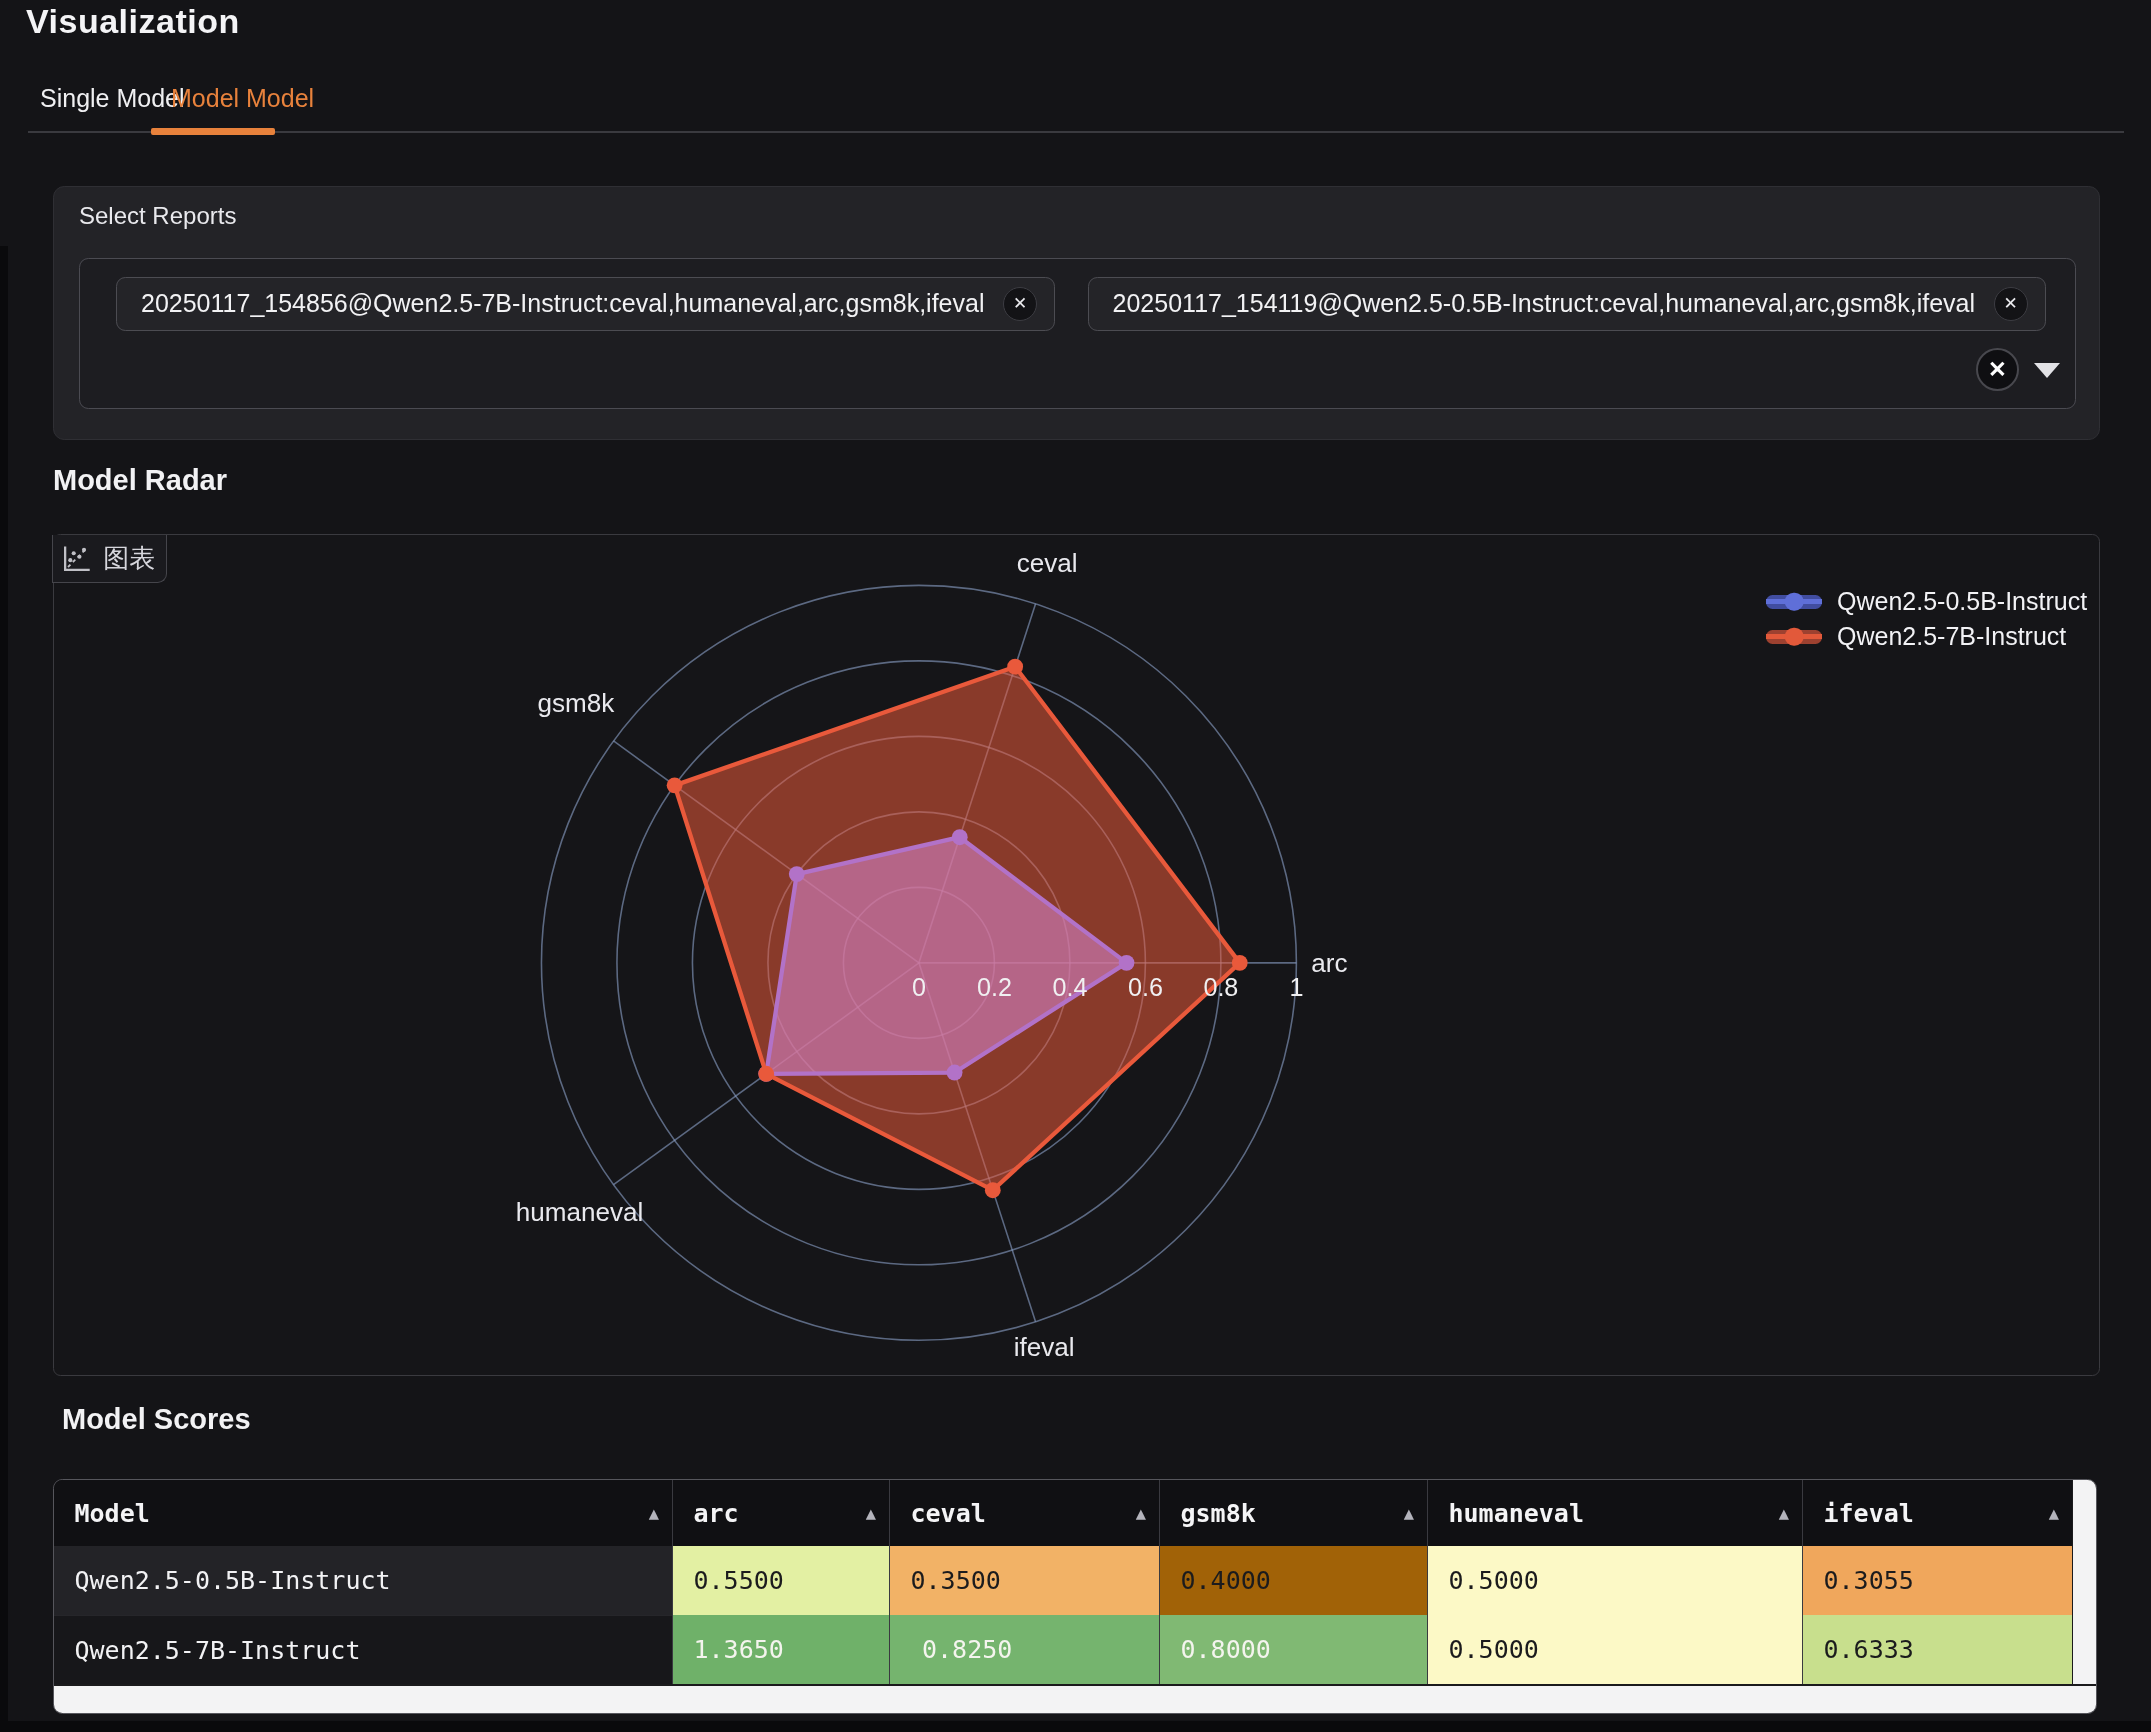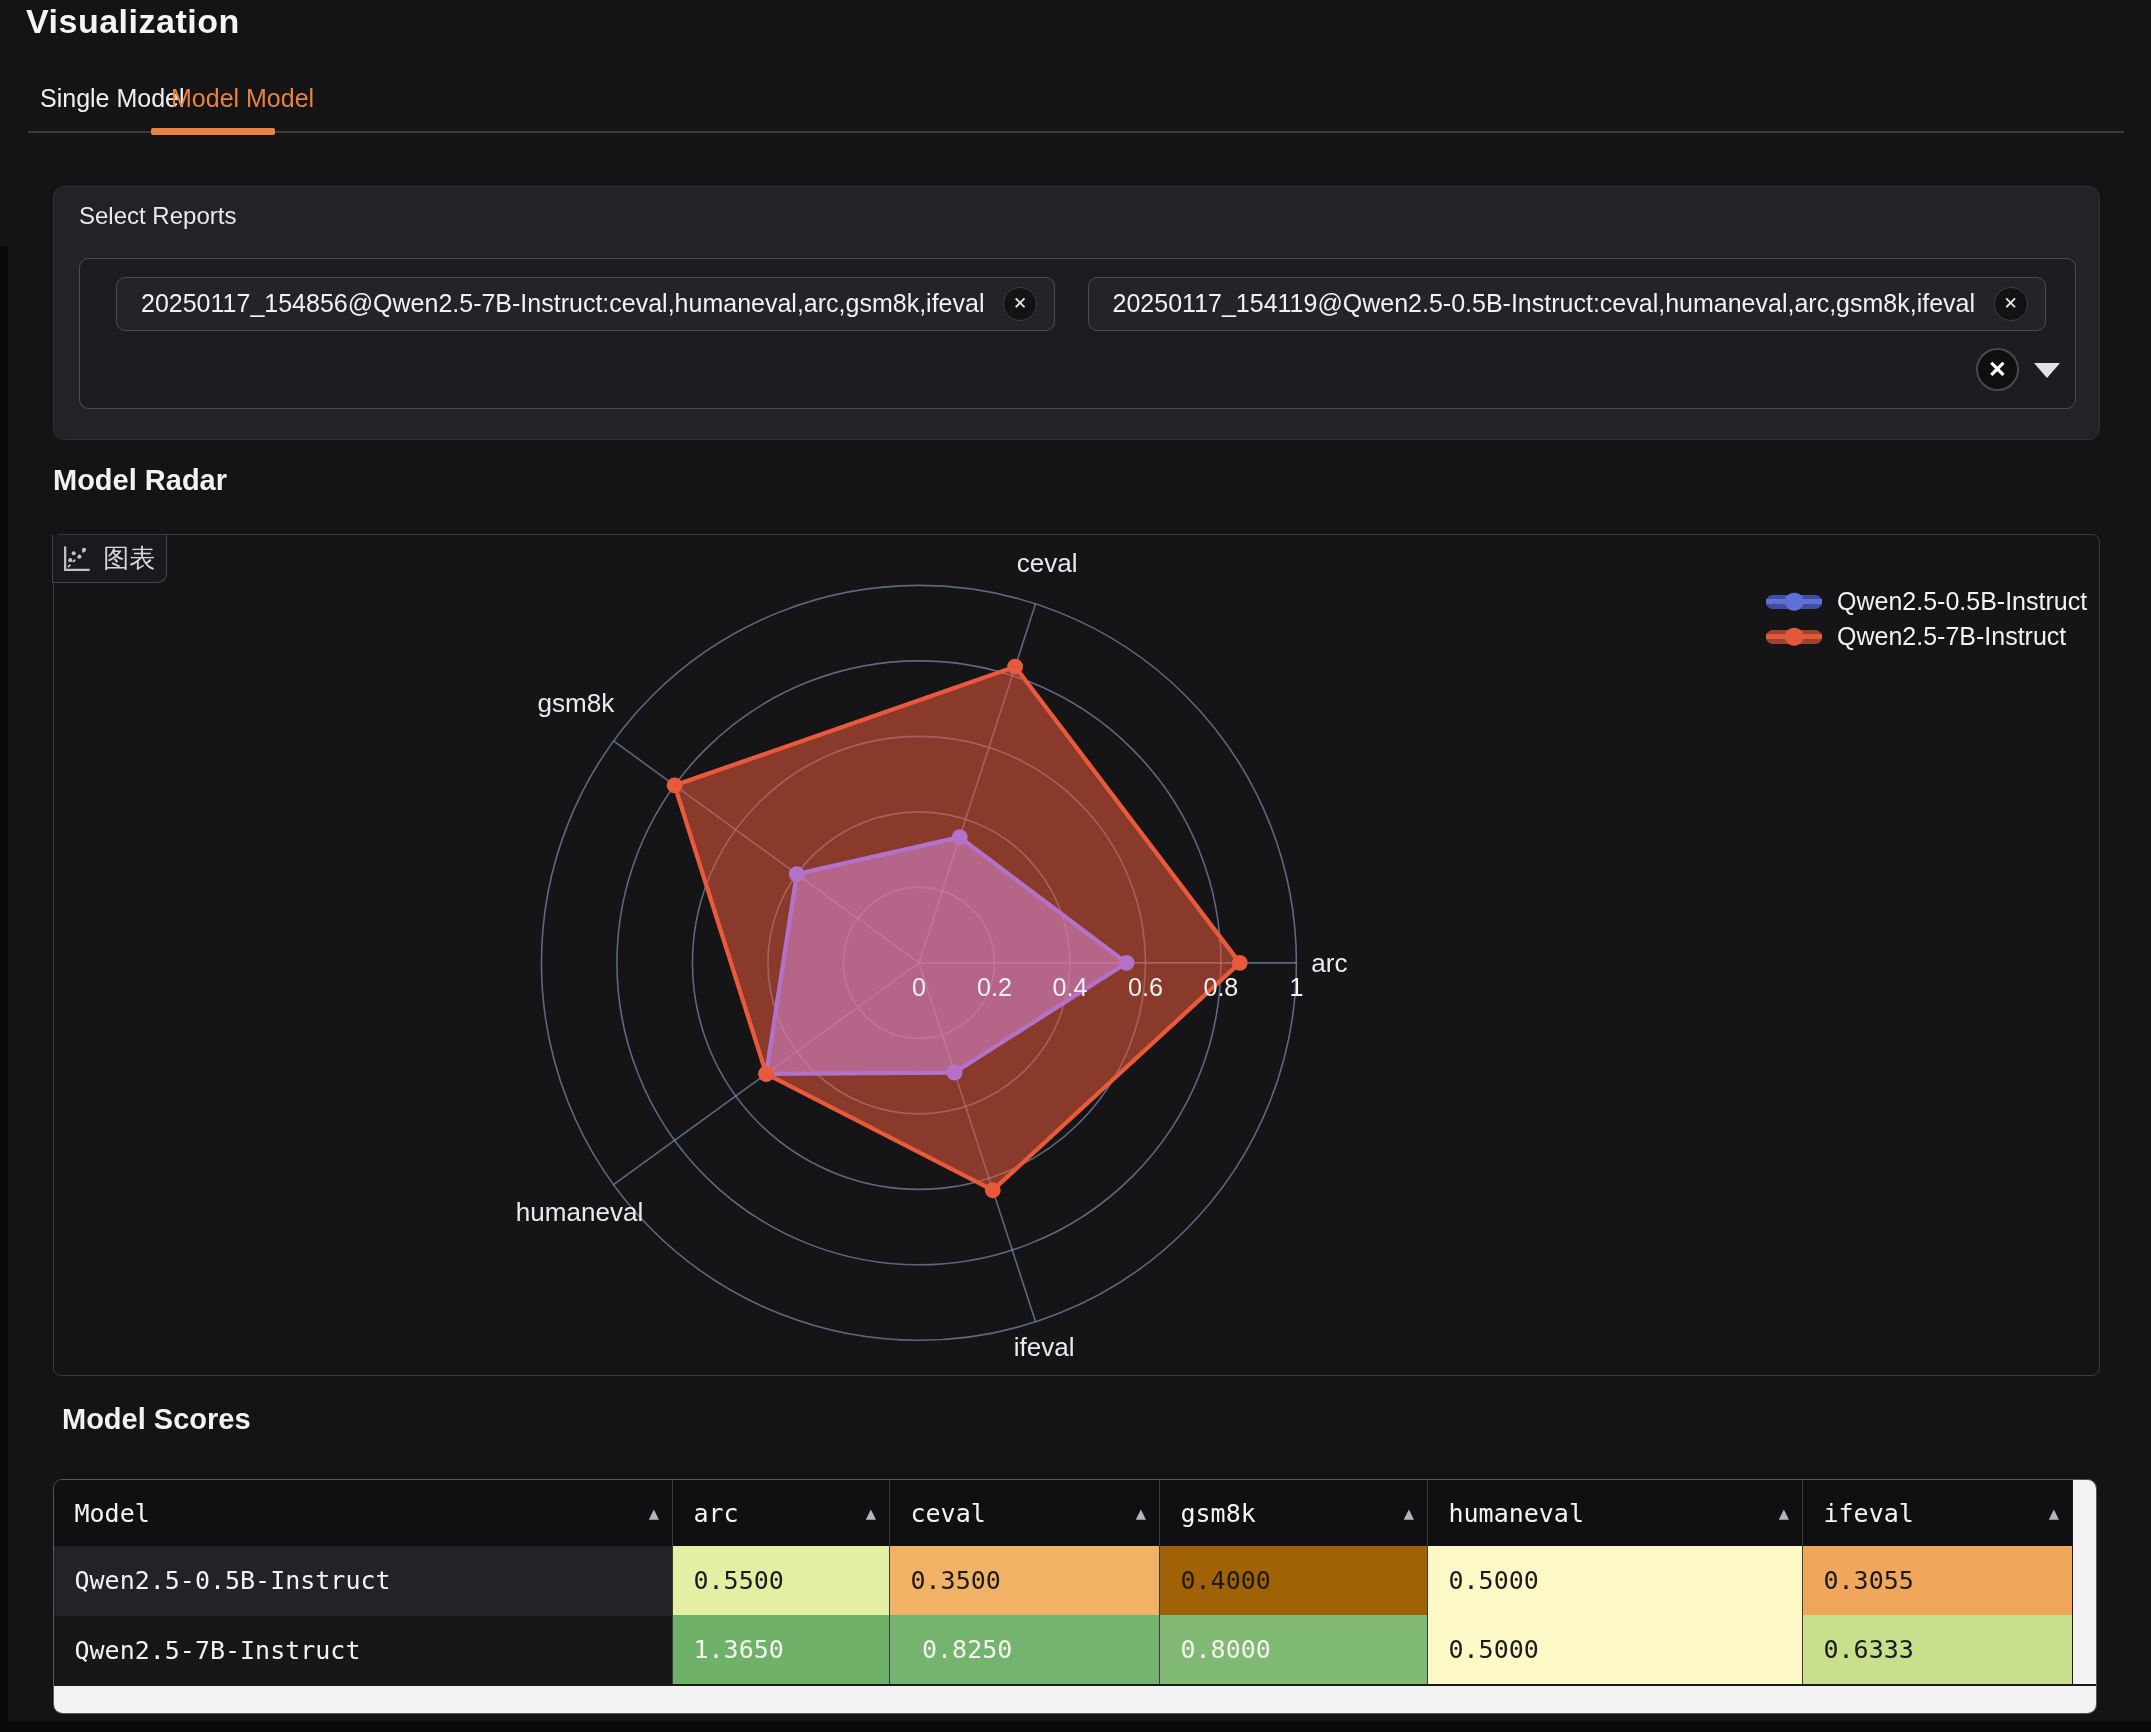--- a/index.html
+++ b/index.html
@@ -47,21 +47,21 @@
   .legend-row { display:flex; align-items:center; gap:15px; height:35px; cursor:pointer; }
   .legend-marker { width:56px; height:14px; border-radius:6.5px; position:relative; }
   .legend-line { position:absolute; left:0; right:0; top:4.7px; height:4.7px; }
   .legend-dot { position:absolute; left:50%; top:50%; width:18.6px; height:18.6px; border-radius:50%; transform:translate(-50%,-50%); }
   .legend-label { font-size:25px; color:#f2f2f5; }
 
   .scores-table { left:53px; top:1479px; display:grid;
     grid-template-columns:618px 217px 270px 268px 375px 270px 24px;
     grid-template-rows:66px 69px 69px 29px;
     background:#121215; border:1.9px solid #56565c; border-radius:9.3px; overflow:hidden; }
-  .th { display:flex; align-items:center; justify-content:space-between; padding:0 13px 0 20.5px; background:#101013; color:#f4f4f6; font-family:"DejaVu Sans Mono", monospace; font-size:25px; font-weight:400; }
+  .th { display:flex; align-items:center; justify-content:space-between; padding:0 13px 0 20.5px; background:#101013; color:#f4f4f6; font-family:"DejaVu Sans Mono", monospace; font-size:25px; font-weight:700; }
   .th .tri { font-size:17px; color:#b4b4bc; }
   .cell-border { border-left:1.9px solid #3a3a40; }
   .td { display:flex; align-items:center; padding-left:20.5px; font-family:"DejaVu Sans Mono", monospace; font-size:25px; }
   .td-model-r2 { border-top:1.9px solid #26262a; }
   .vscroll { grid-column:7; grid-row:1/4; background:#f3f3f4; border-left:1.9px solid #1a1a1c; }
   .hscroll { grid-column:1/8; grid-row:4; background:#f3f3f4; border-top:2.8px solid #1a1a1c; }
 </style>
 </head>
 <body>
 

